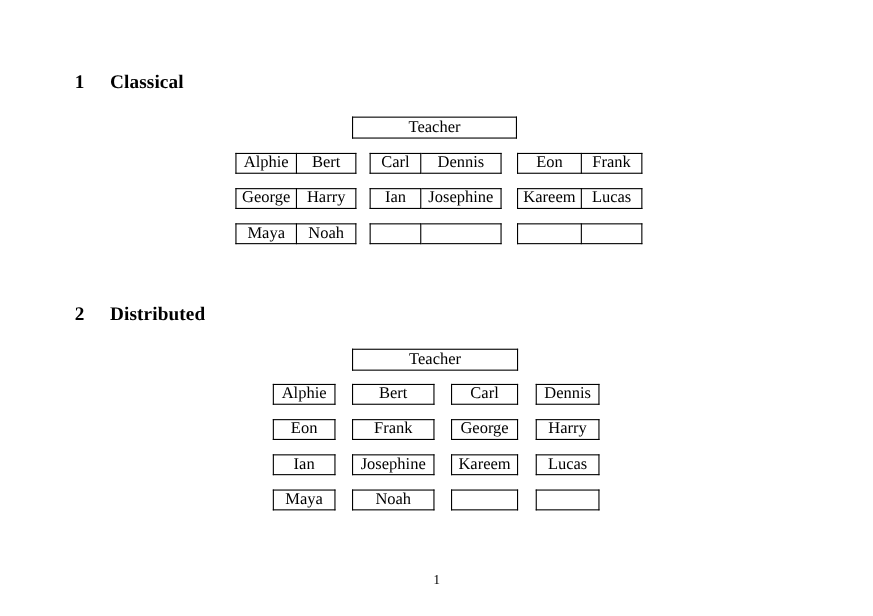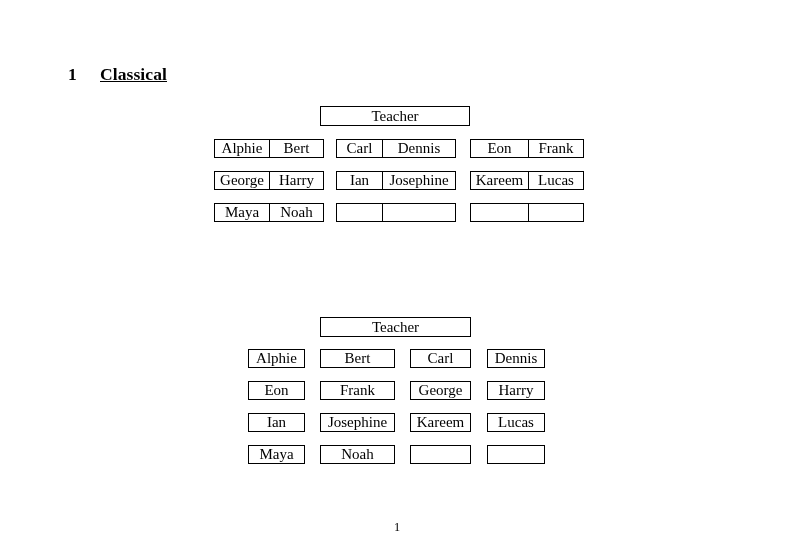--- a/index.html
+++ b/index.html
@@ -32,21 +32,20 @@
     line-height: 20px;
     white-space: nowrap;
     letter-spacing: 0.1px;
   }
   .section-heading .sec-num {
     display: inline-block;
     width: 32px;
   }
   .section-heading .sec-title {
     display: inline-block;
-    text-decoration: underline;
   }
 
   #heading-classical   { left: 68px; top: 64px; }
   #heading-distributed { left: 68px; top: 275px; }
 
   
   .tbl {
     position: absolute;
     border-collapse: collapse;
     table-layout: fixed;
@@ -193,20 +192,23 @@
     </table>
   <table class="tbl cls-g3 cls-r3">
     <tbody>
         <tr>
       <td class="c1"></td>
       <td class="c2"></td>
     </tr>
   </tbody>
     </table>
 
+  <div class="section-heading" id="heading-distributed">
+    <span class="sec-num">2</span><span class="sec-title">Distributed</span>
+  </div>
 
   <table class="tbl dst-teacher">
     <tbody>
         <tr>
       <td>Teacher</td>
     </tr>
   </tbody>
     </table>
 
   <table class="tbl dst-c1 dst-r1">

